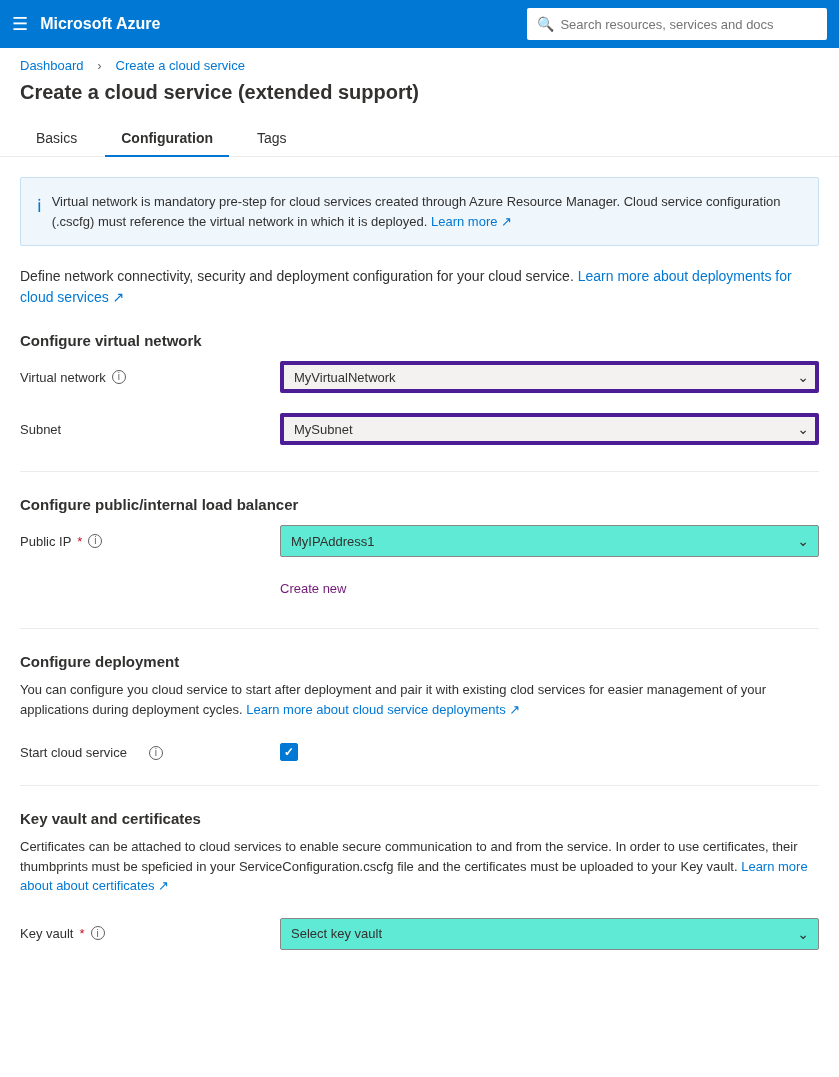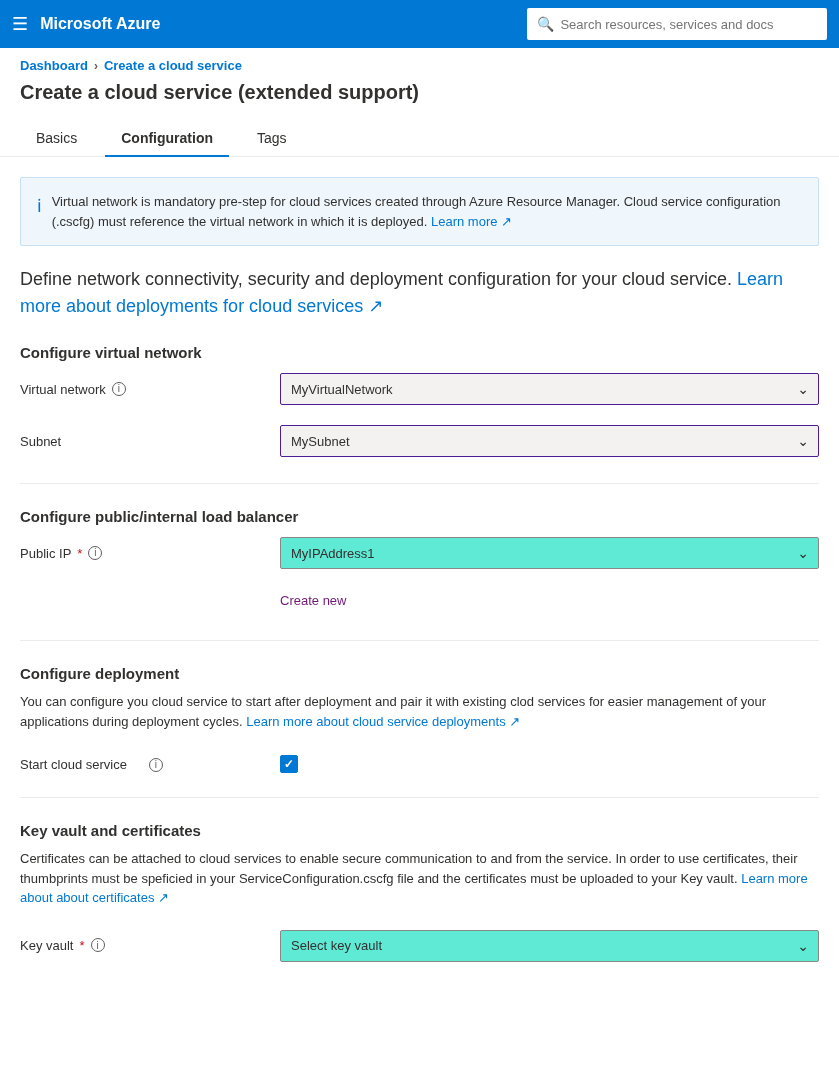--- a/index.html
+++ b/index.html
@@ -46,23 +46,22 @@
     .search-icon-unicode {
       color: #605e5c;
       font-size: 14px;
     }
 
     
     .breadcrumb {
       padding: 10px 20px 4px 20px;
       display: flex;
       align-items: center;
-      gap: 6px;
-      font-size: 13px;
-      font-weight: bold;
+      gap: 14px;
+      font-size: 13px;
     }
     .breadcrumb a {
       color: #0078d4;
       text-decoration: none;
     }
     .breadcrumb-sep {
       color: #605e5c;
       font-size: 12px;
     }
 
@@ -129,21 +128,21 @@
       color: #323130;
       line-height: 1.5;
     }
     .info-text a {
       color: #0078d4;
       text-decoration: none;
     }
 
     
     .desc-text {
-      font-size: 18px;
+      font-size: 14px;
       color: #323130;
       line-height: 1.5;
       margin-bottom: 24px;
     }
     .desc-text a {
       color: #0078d4;
       text-decoration: none;
     }
 
     
@@ -195,21 +194,21 @@
       font-size: 10px;
       color: #605e5c;
       cursor: pointer;
     }
     .form-control {
       flex: 1;
     }
     .select-box {
       width: 100%;
       height: 32px;
-      border: 1px solid #4c1d95;
+      border: 4px solid #4c1d95;
       border-radius: 2px;
       background: #f3f2f1;
       color: #323130;
       font-size: 13px;
       padding: 0 30px 0 10px;
       appearance: none;
       -webkit-appearance: none;
       cursor: pointer;
       position: relative;
     }

